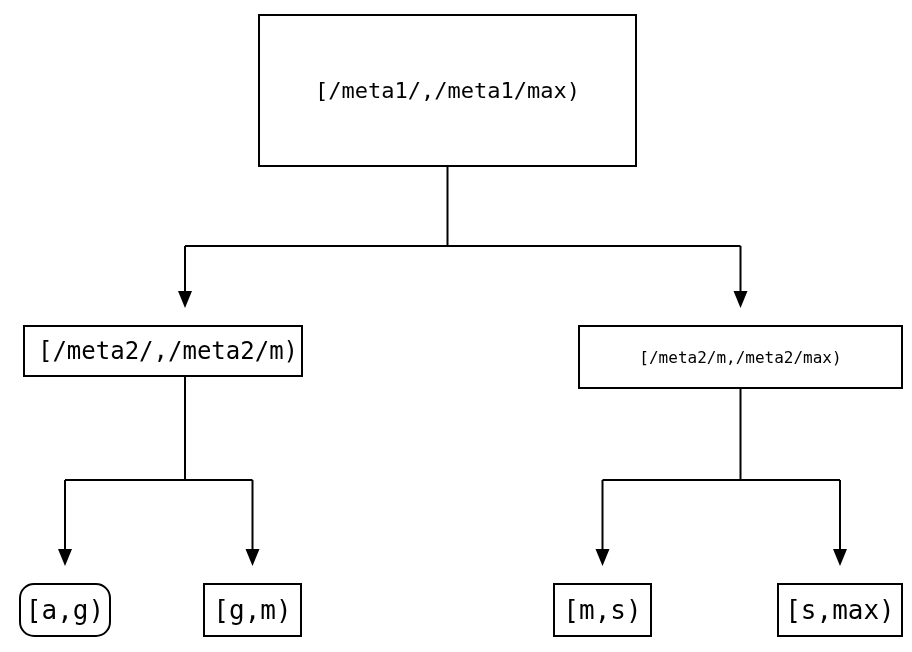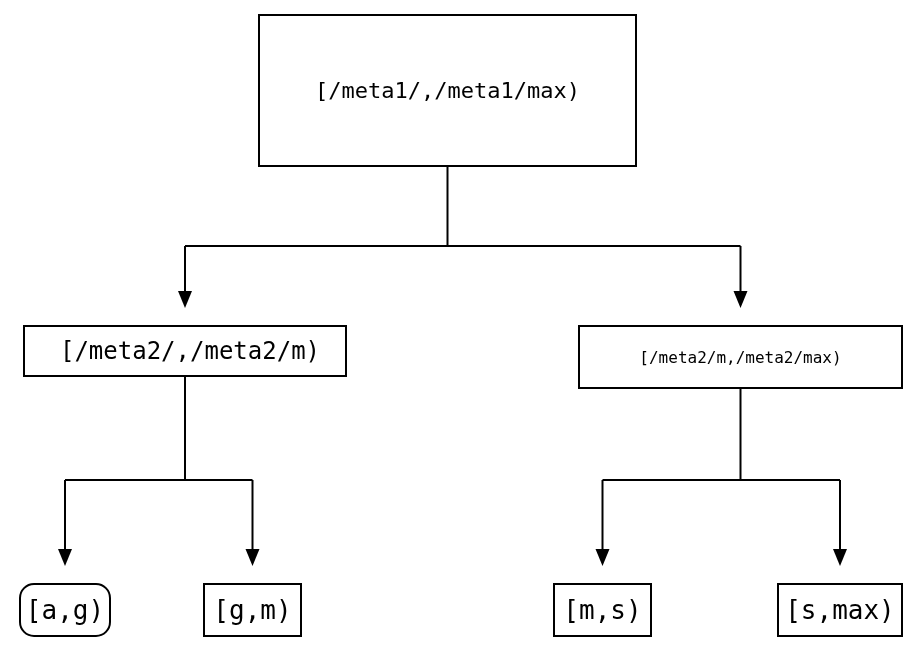--- a/index.html
+++ b/index.html
@@ -29,21 +29,21 @@
     border: 2px solid #000000;
     background: #ffffff;
     display: flex;
     align-items: center;
     justify-content: center;
     white-space: nowrap;
     text-align: center;
     letter-spacing: 0;
   }
   .node-root   { left: 258px; top: 14px;  width: 379px; height: 153px; font-size: 22px; }
-  .node-left   { left: 23px;  top: 325px; width: 324px; height: 52px;  font-size: 24px; padding-left: 10px; }
+  .node-left   { left: 23px;  top: 325px; width: 280px; height: 52px;  font-size: 24px; padding-left: 10px; }
   .node-right  { left: 578px; top: 325px; width: 325px; height: 64px;  font-size: 16px; }
   .node-leaf-ag   { left: 19px;  top: 583px; width: 92px;  height: 54px; font-size: 26px; border-radius: 15px; }
   .node-leaf-gm   { left: 203px; top: 583px; width: 99px;  height: 54px; font-size: 26px; }
   .node-leaf-ms   { left: 553px; top: 583px; width: 99px;  height: 54px; font-size: 26px; }
   .node-leaf-smax { left: 777px; top: 583px; width: 126px; height: 54px; font-size: 26px; }
   .edge-line {
     stroke: #000000;
     stroke-width: 2;
     fill: none;
   }

